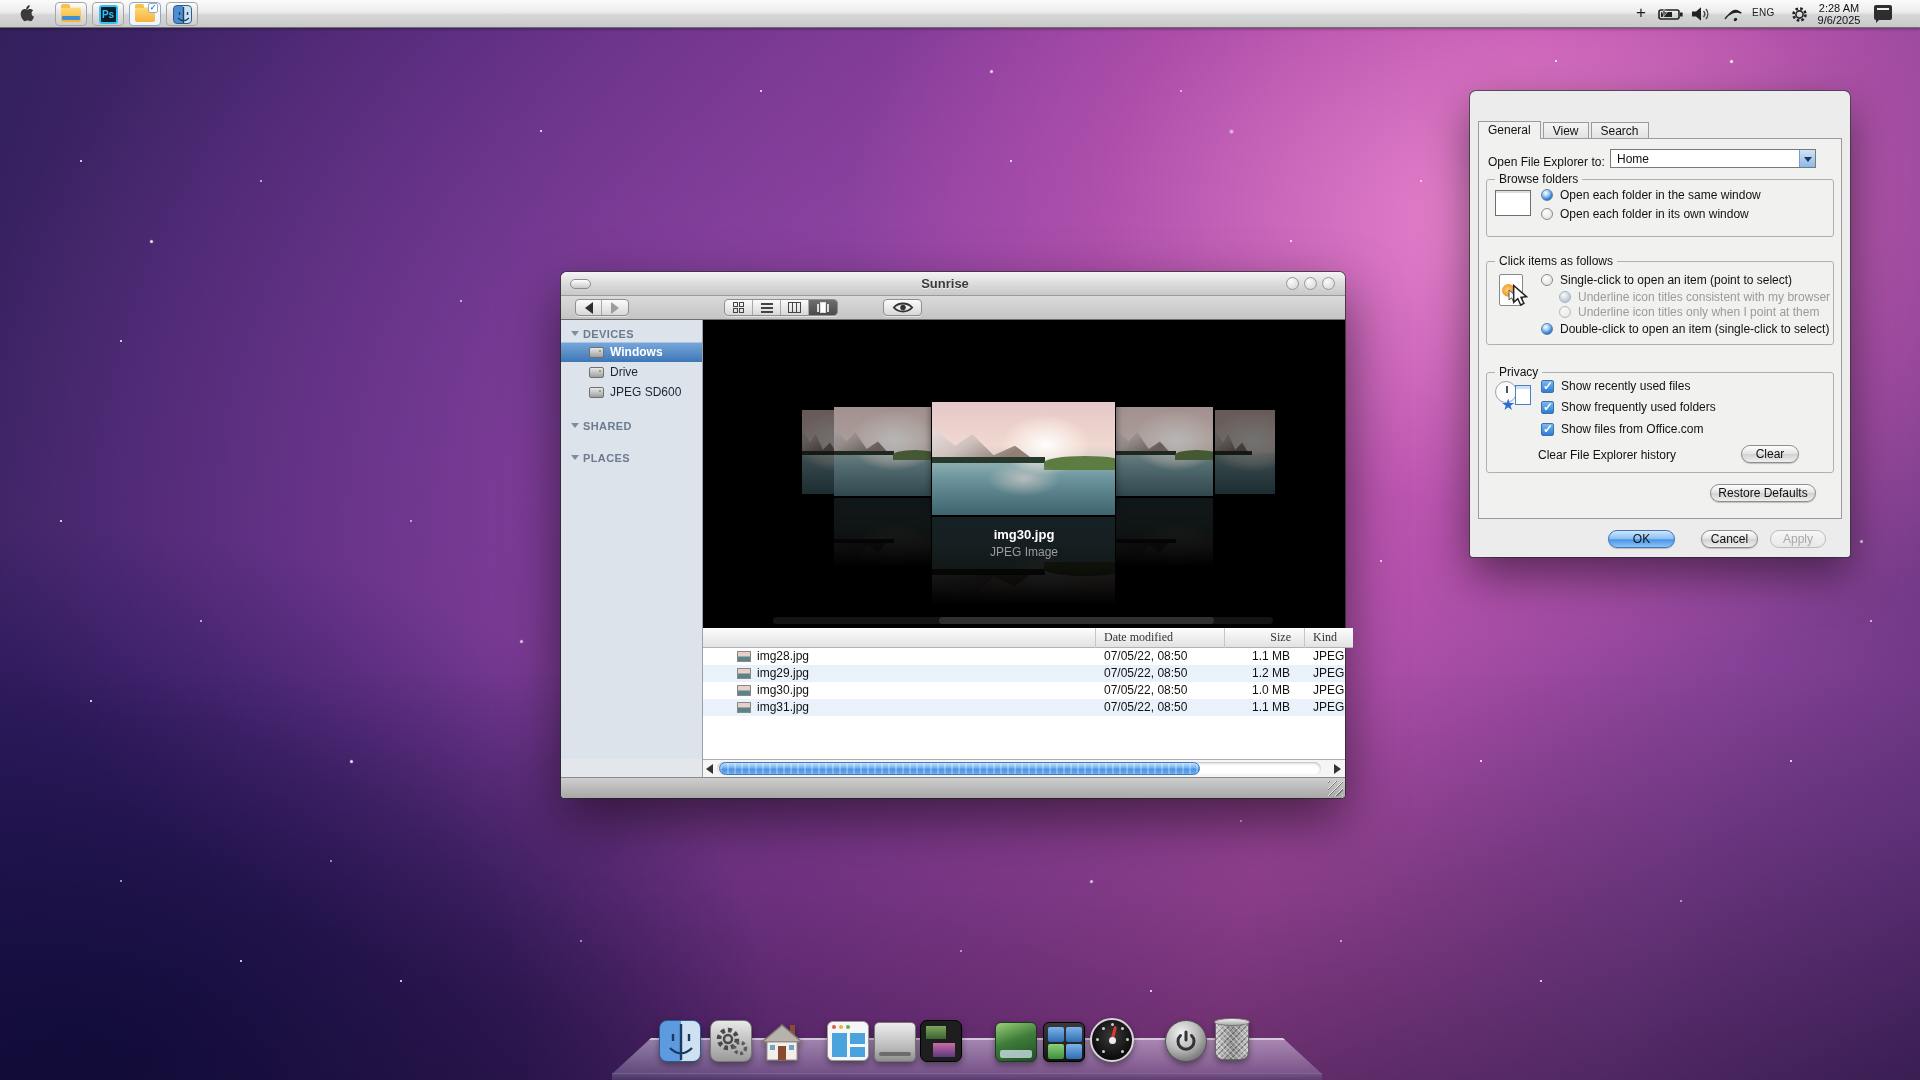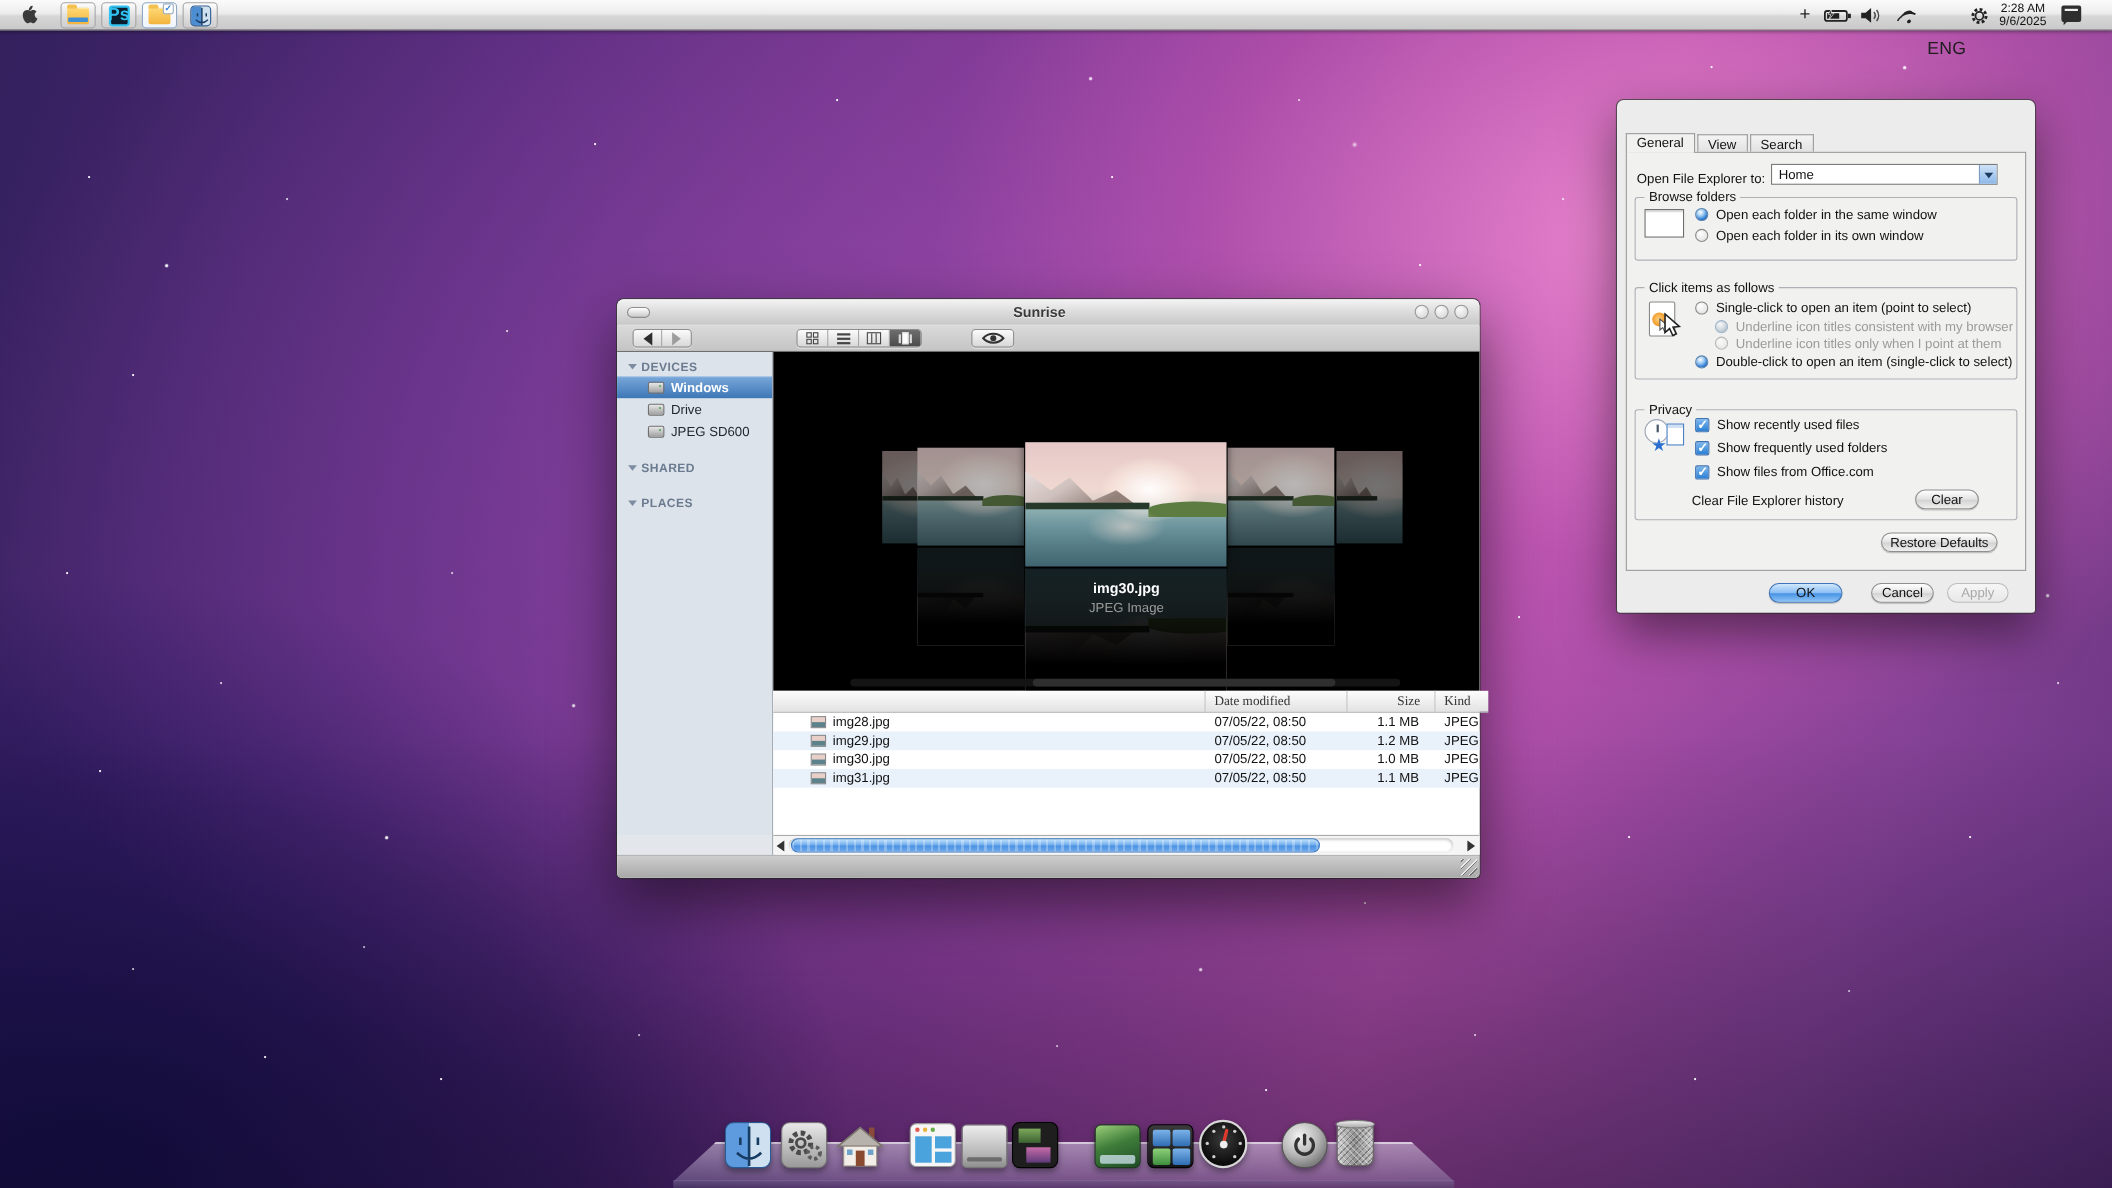--- a/index.html
+++ b/index.html
@@ -44,28 +44,28 @@
     background:linear-gradient(to bottom,#fdfdfd,#dcdcdc 60%,#cecece); display:flex; align-items:center; justify-content:center; }
   .task-btn.pressed { background:linear-gradient(to bottom,#ffffff,#eef4fb); border-color:#8fa8c4; }
   .tb1{left:55px} .tb2{left:92px} .tb3{left:129px} .tb4{left:166px}
   .folder-ico { width:20px; height:15px; border-radius:2px; position:relative;
     background:linear-gradient(to bottom,#ffd977,#f2b43c); box-shadow:inset 0 1px 0 #ffe9ad; }
   .folder-ico::before { content:""; position:absolute; left:0; top:-3px; width:9px; height:4px; border-radius:2px 2px 0 0; background:#f4c04e; }
   .folder-ico .bar { position:absolute; left:1px; bottom:2px; width:18px; height:4px; background:#3f8fd6; border-radius:1px; }
   .folder-ico .check { position:absolute; right:-3px; top:-4px; width:10px; height:10px; background:#fff; border:1px solid #9ab;
     border-radius:2px; color:#2b7cd6; font-size:8px; font-weight:bold; line-height:8px; text-align:center; }
   .ps-ico { width:19px; height:19px; background:#0b1c2c; border:2px solid #30c3f2; border-radius:3px;
-    color:#30c3f2; font-size:16px; font-weight:bold; display:flex; align-items:center; justify-content:center; }
+    color:#30c3f2; font-size:10px; font-weight:bold; display:flex; align-items:center; justify-content:center; }
   .finder-ico { width:19px; height:19px; border-radius:4px; overflow:hidden; position:relative;
     background:linear-gradient(to right,#4d8ed2 0 50%, #cfe0ef 50% 100%); border:1px solid #2e5d92; }
 
   .tray { position:absolute; right:0; top:0; height:28px; color:#1d1d1d; }
   .tray-plus { position:absolute; left:-284px; top:3px; font-size:17px; color:#1d1d1d; }
   .tray-item { position:absolute; top:6px; }
-  .lang { font-size:16px; letter-spacing:.3px;margin-top:29px; }
+  .lang { font-size:10px; letter-spacing:.3px; }
   .clock { position:absolute; left:-112px; top:2px; width:62px; text-align:center; font-size:11px; line-height:12px; color:#111; }
   .notif { position:absolute; left:-46px; top:5px; width:18px; height:15px; background:#2e2e2e; border-radius:2px; }
   .notif::before { content:""; position:absolute; left:3px; top:3px; width:12px; height:2px; background:#eee; box-shadow:0 4px 0 #eee, 0 8px 0 #eee33; }
   .notif::after { content:""; position:absolute; left:2px; bottom:-3px; border:3px solid transparent; border-top-color:#2e2e2e; border-left-color:#2e2e2e; }
 
   
   .finder { position:absolute; left:561px; top:272px; width:784px; height:526px; z-index:20;
     border-radius:6px 6px 4px 4px; box-shadow:0 22px 55px rgba(0,0,0,.55), 0 0 0 1px rgba(60,60,60,.8);
     background:#fff; }
   .f-titlebar { position:absolute; left:0; top:0; right:0; height:24px; border-radius:6px 6px 0 0;

